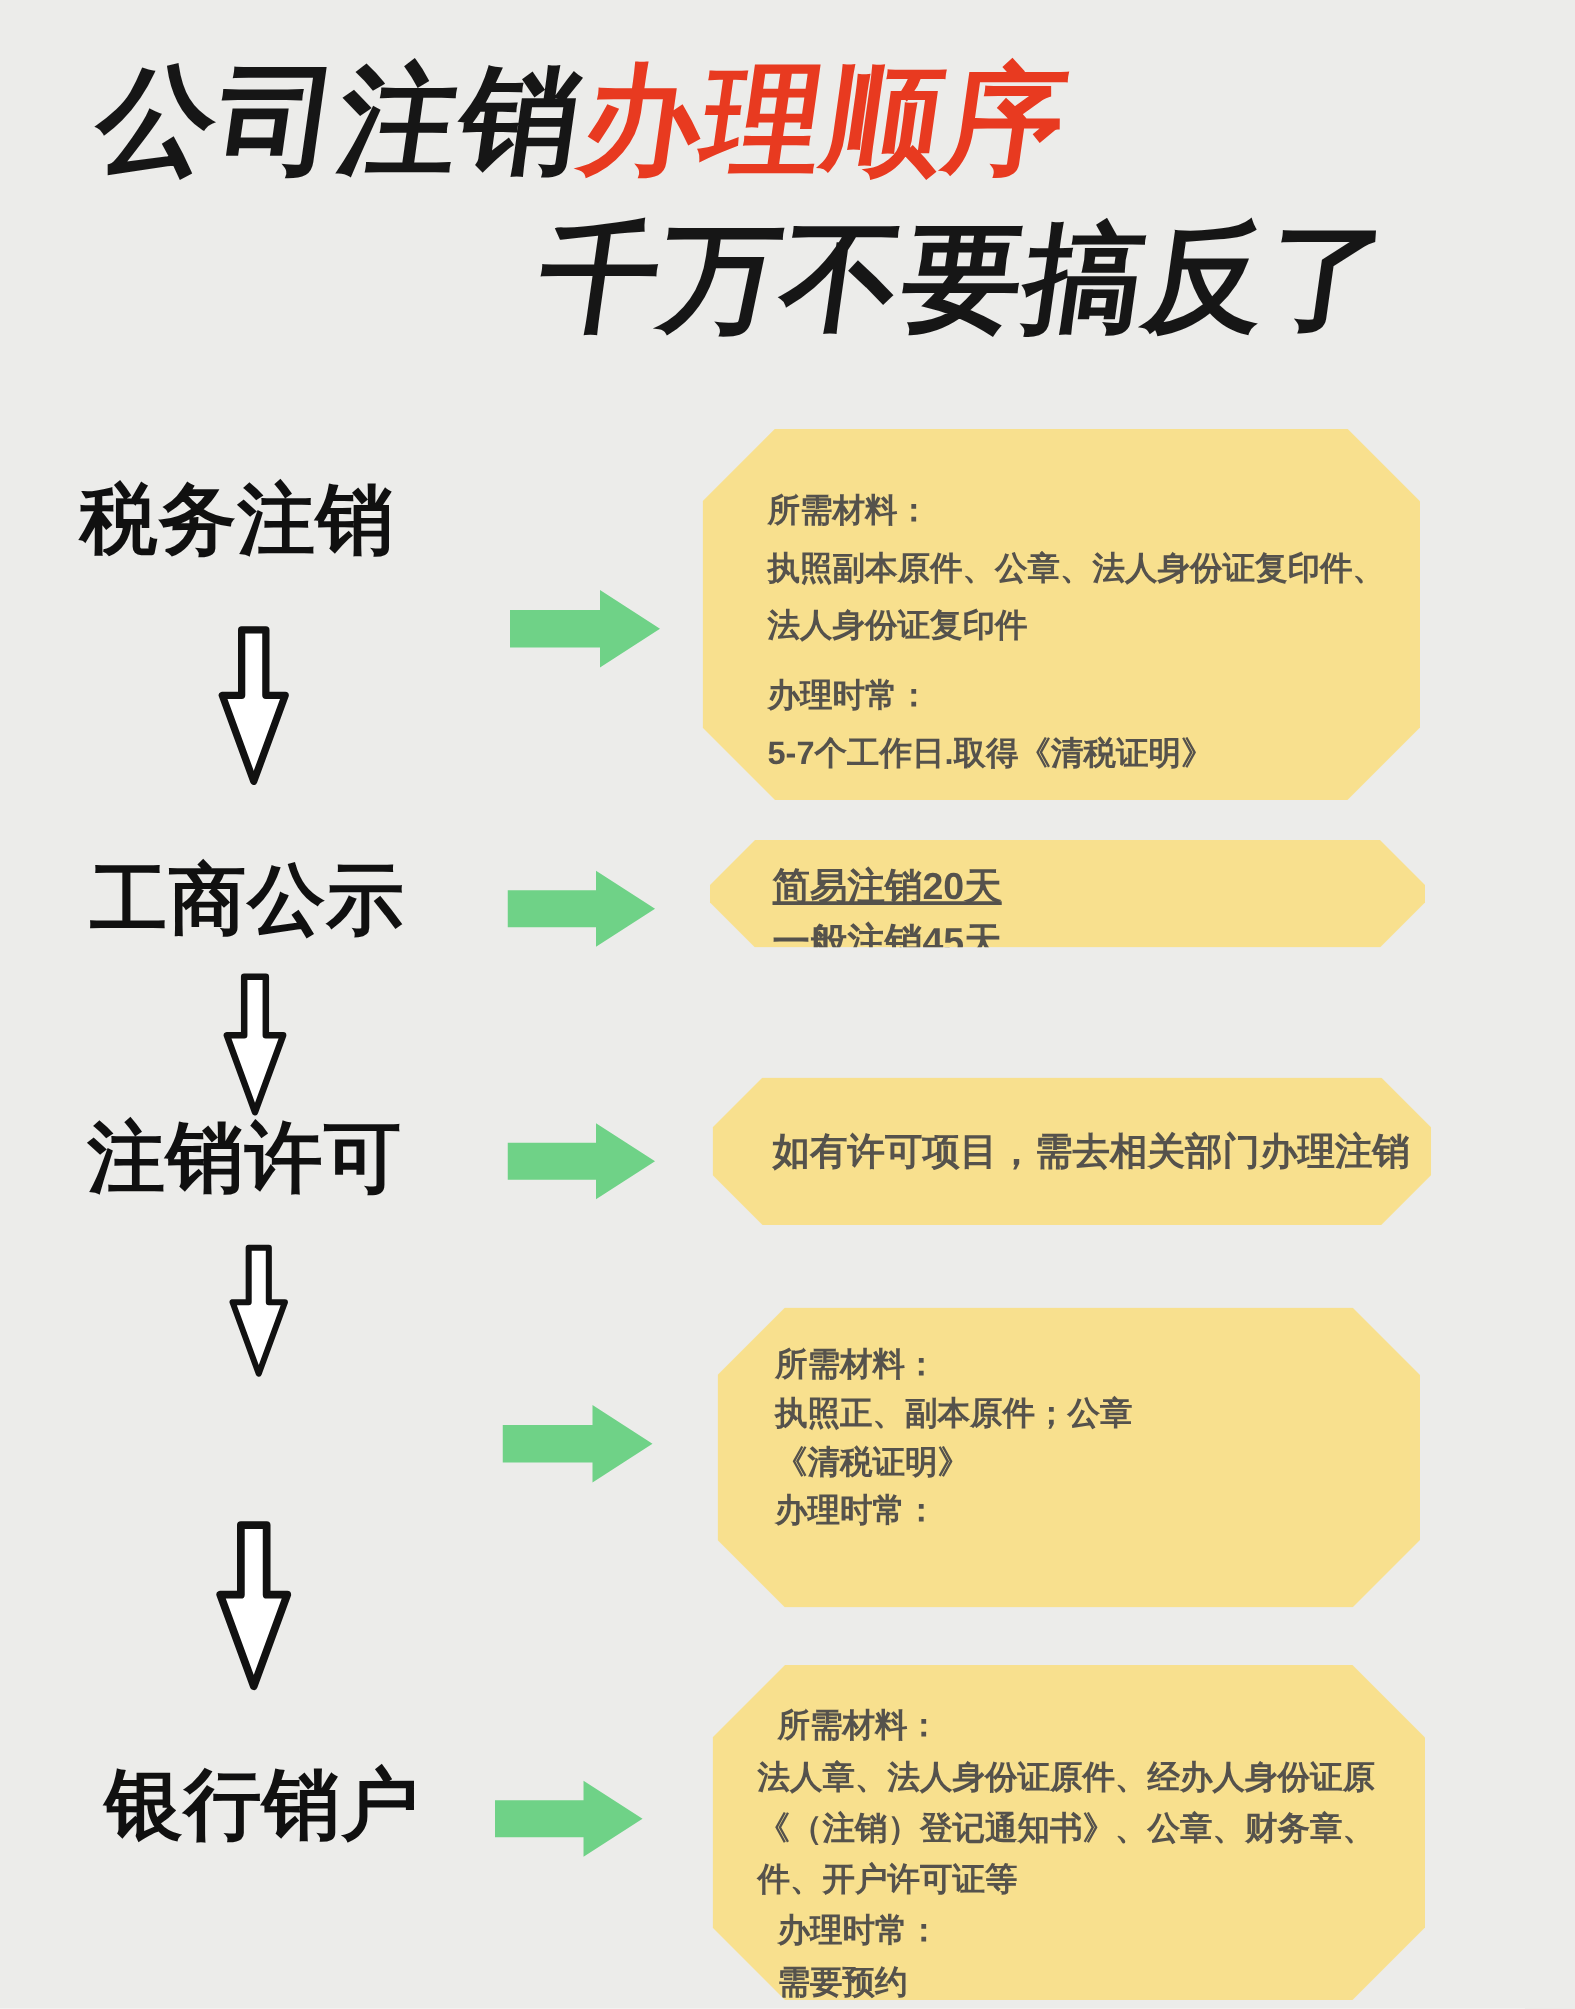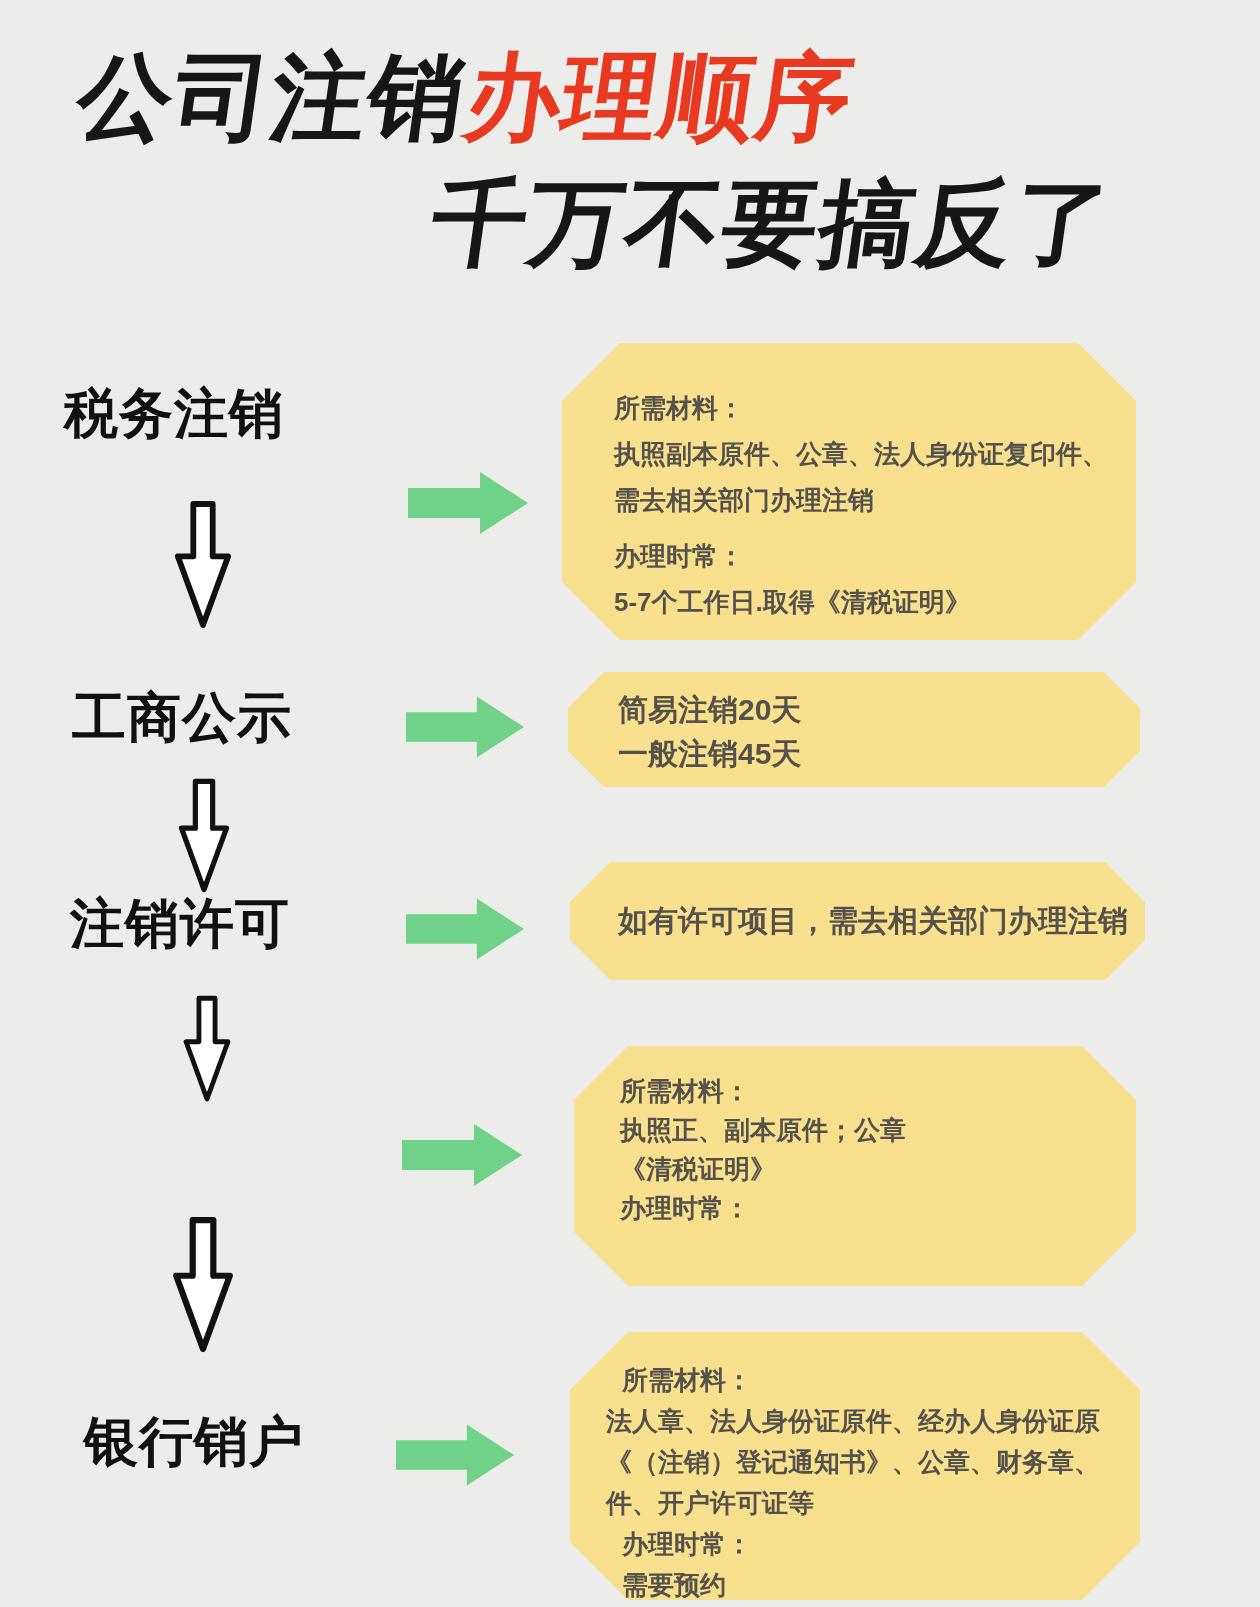--- a/index.html
+++ b/index.html
@@ -3,37 +3,37 @@
 <meta charset="utf-8">
 <style>
   html,body{margin:0;padding:0;}
   body{font-family:"Liberation Sans", sans-serif;}
   #canvas{position:relative;width:1260px;height:1607px;background:#ECECEA;overflow:hidden;}
 
   .title-line{position:absolute;font-weight:900;font-size:95px;line-height:1;
     letter-spacing:2px;transform:skewX(-8deg);white-space:nowrap;color:#161616;}
   .title-red{color:#E83A20;}
 
-  .step-label{position:absolute;font-weight:900;font-size:54px;line-height:1;
+  .step-label{position:absolute;font-weight:900;font-size:62px;line-height:1;
     letter-spacing:1px;color:#101010;white-space:nowrap;}
 
   .down-arrow{position:absolute;}
   .right-arrow{position:absolute;}
 
   .box{position:absolute;background:#F8E08E;color:#55524C;font-weight:bold;
     clip-path:polygon(var(--c) 0,calc(100% - var(--c)) 0,100% var(--c),
       100% calc(100% - var(--c)),calc(100% - var(--c)) 100%,var(--c) 100%,
       0 calc(100% - var(--c)),0 var(--c));}
   .box .ln{white-space:nowrap;}
   .box-detail{font-size:26px;line-height:46px;}
   .gap{margin-top:10px;}
 
   #box1{left:562px;top:343px;width:574px;height:297px;--c:58px;padding:42px 0 0 52px;box-sizing:border-box;}
-  #box2{left:568px;top:672px;width:572px;height:115px;--c:36px;padding:16px 0 0 50px;box-sizing:border-box;
-        font-size:30px;line-height:44px;}
+  #box2{left:568px;top:672px;width:572px;height:86px;--c:36px;padding:16px 0 0 50px;box-sizing:border-box;
+        font-size:30px;line-height:44px;text-decoration:underline;}
   #box3{left:570px;top:862px;width:575px;height:118px;--c:40px;display:flex;align-items:center;
         padding-left:48px;box-sizing:border-box;font-size:30px;}
   #box4{left:574px;top:1046px;width:562px;height:240px;--c:54px;padding:26px 0 0 46px;box-sizing:border-box;
         font-size:26px;line-height:39px;}
   #box5{left:570px;top:1332px;width:570px;height:268px;--c:58px;padding:28px 0 0 36px;box-sizing:border-box;
         font-size:26px;line-height:41px;}
   .indent{padding-left:16px;}
 </style>
 </head>
 <body>
@@ -75,21 +75,21 @@
   <svg class="right-arrow" style="left:402px;top:1122px;" width="122" height="66" viewBox="0 0 122 66">
     <path d="M0 18 H72 V2 L120 33 L72 64 V48 H0 Z" fill="#6FD287"></path>
   </svg>
   <svg class="right-arrow" style="left:396px;top:1422px;" width="120" height="66" viewBox="0 0 122 66">
     <path d="M0 18 H72 V2 L120 33 L72 64 V48 H0 Z" fill="#6FD287"></path>
   </svg>
 
   <div id="box1" class="box box-detail">
     <div class="ln">所需材料：</div>
     <div class="ln">执照副本原件、公章、法人身份证复印件、</div>
-    <div class="ln">需去相关部门办理注销</div>
+    <div class="ln">法人身份证复印件</div>
     <div class="ln gap">办理时常：</div>
     <div class="ln">5-7个工作日.取得《清税证明》</div>
   </div>
 
   <div id="box2" class="box">
     <div class="ln">简易注销20天</div>
     <div class="ln">一般注销45天</div>
   </div>
 
   <div id="box3" class="box">

